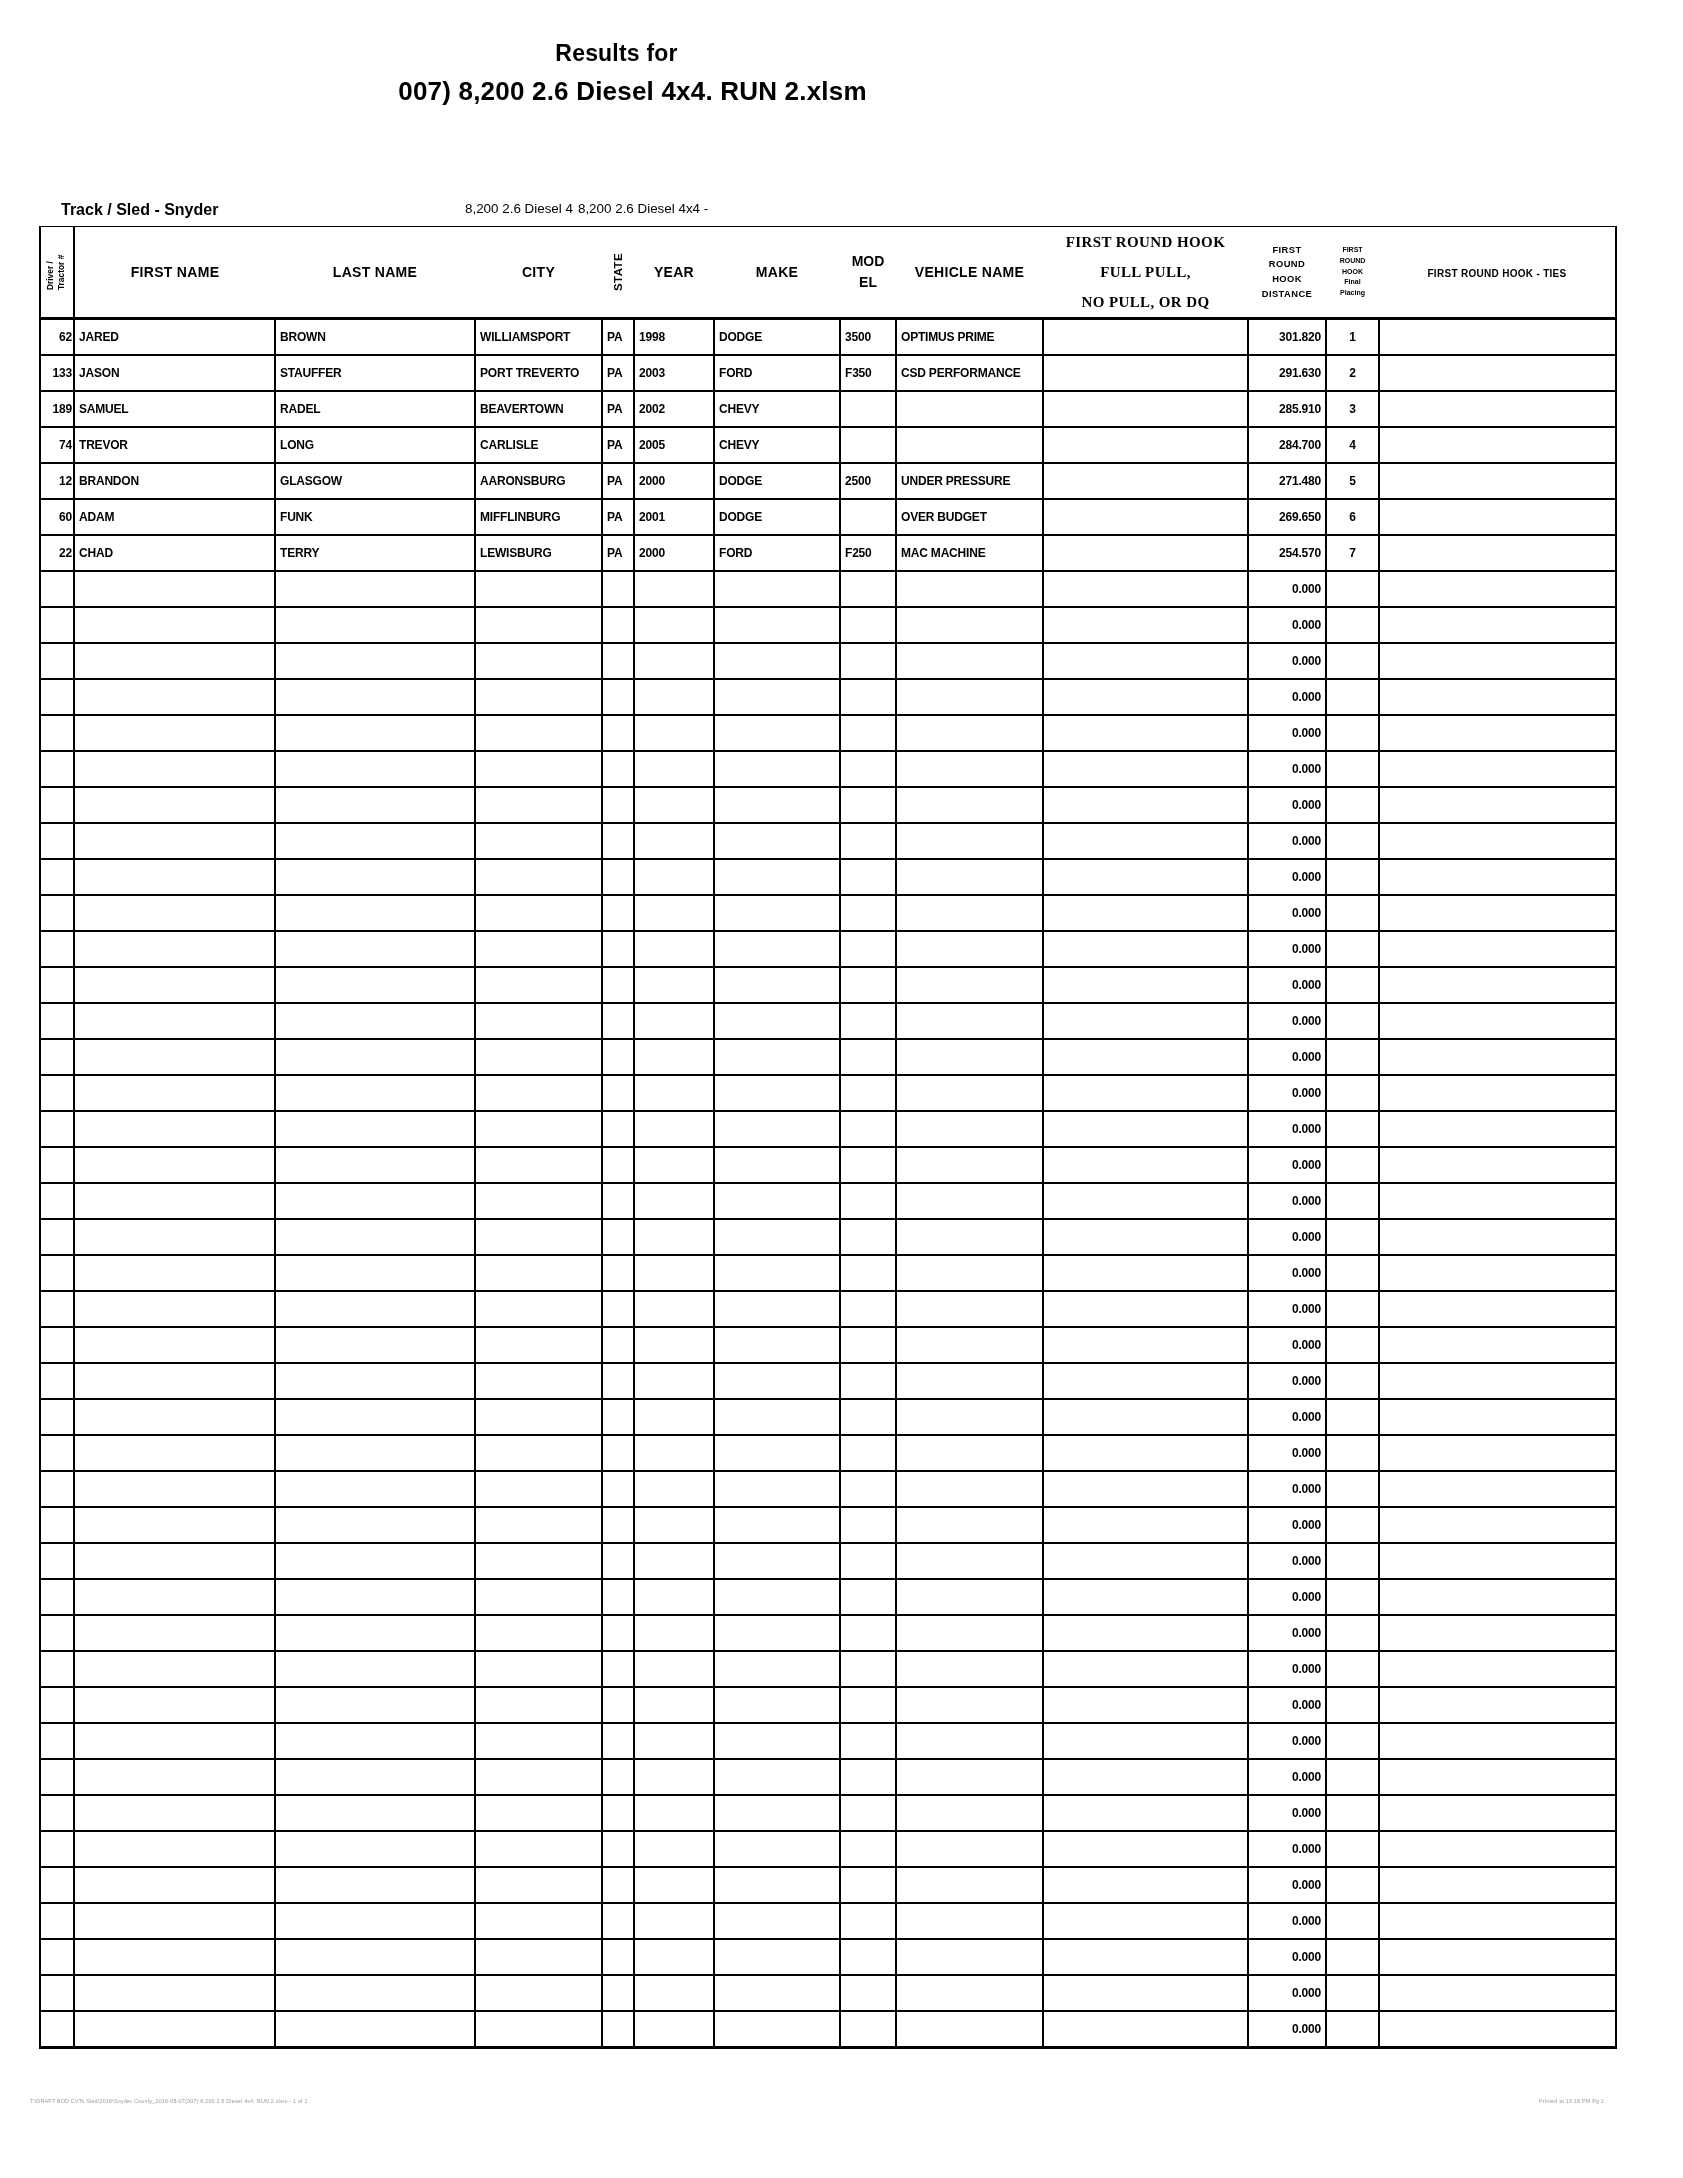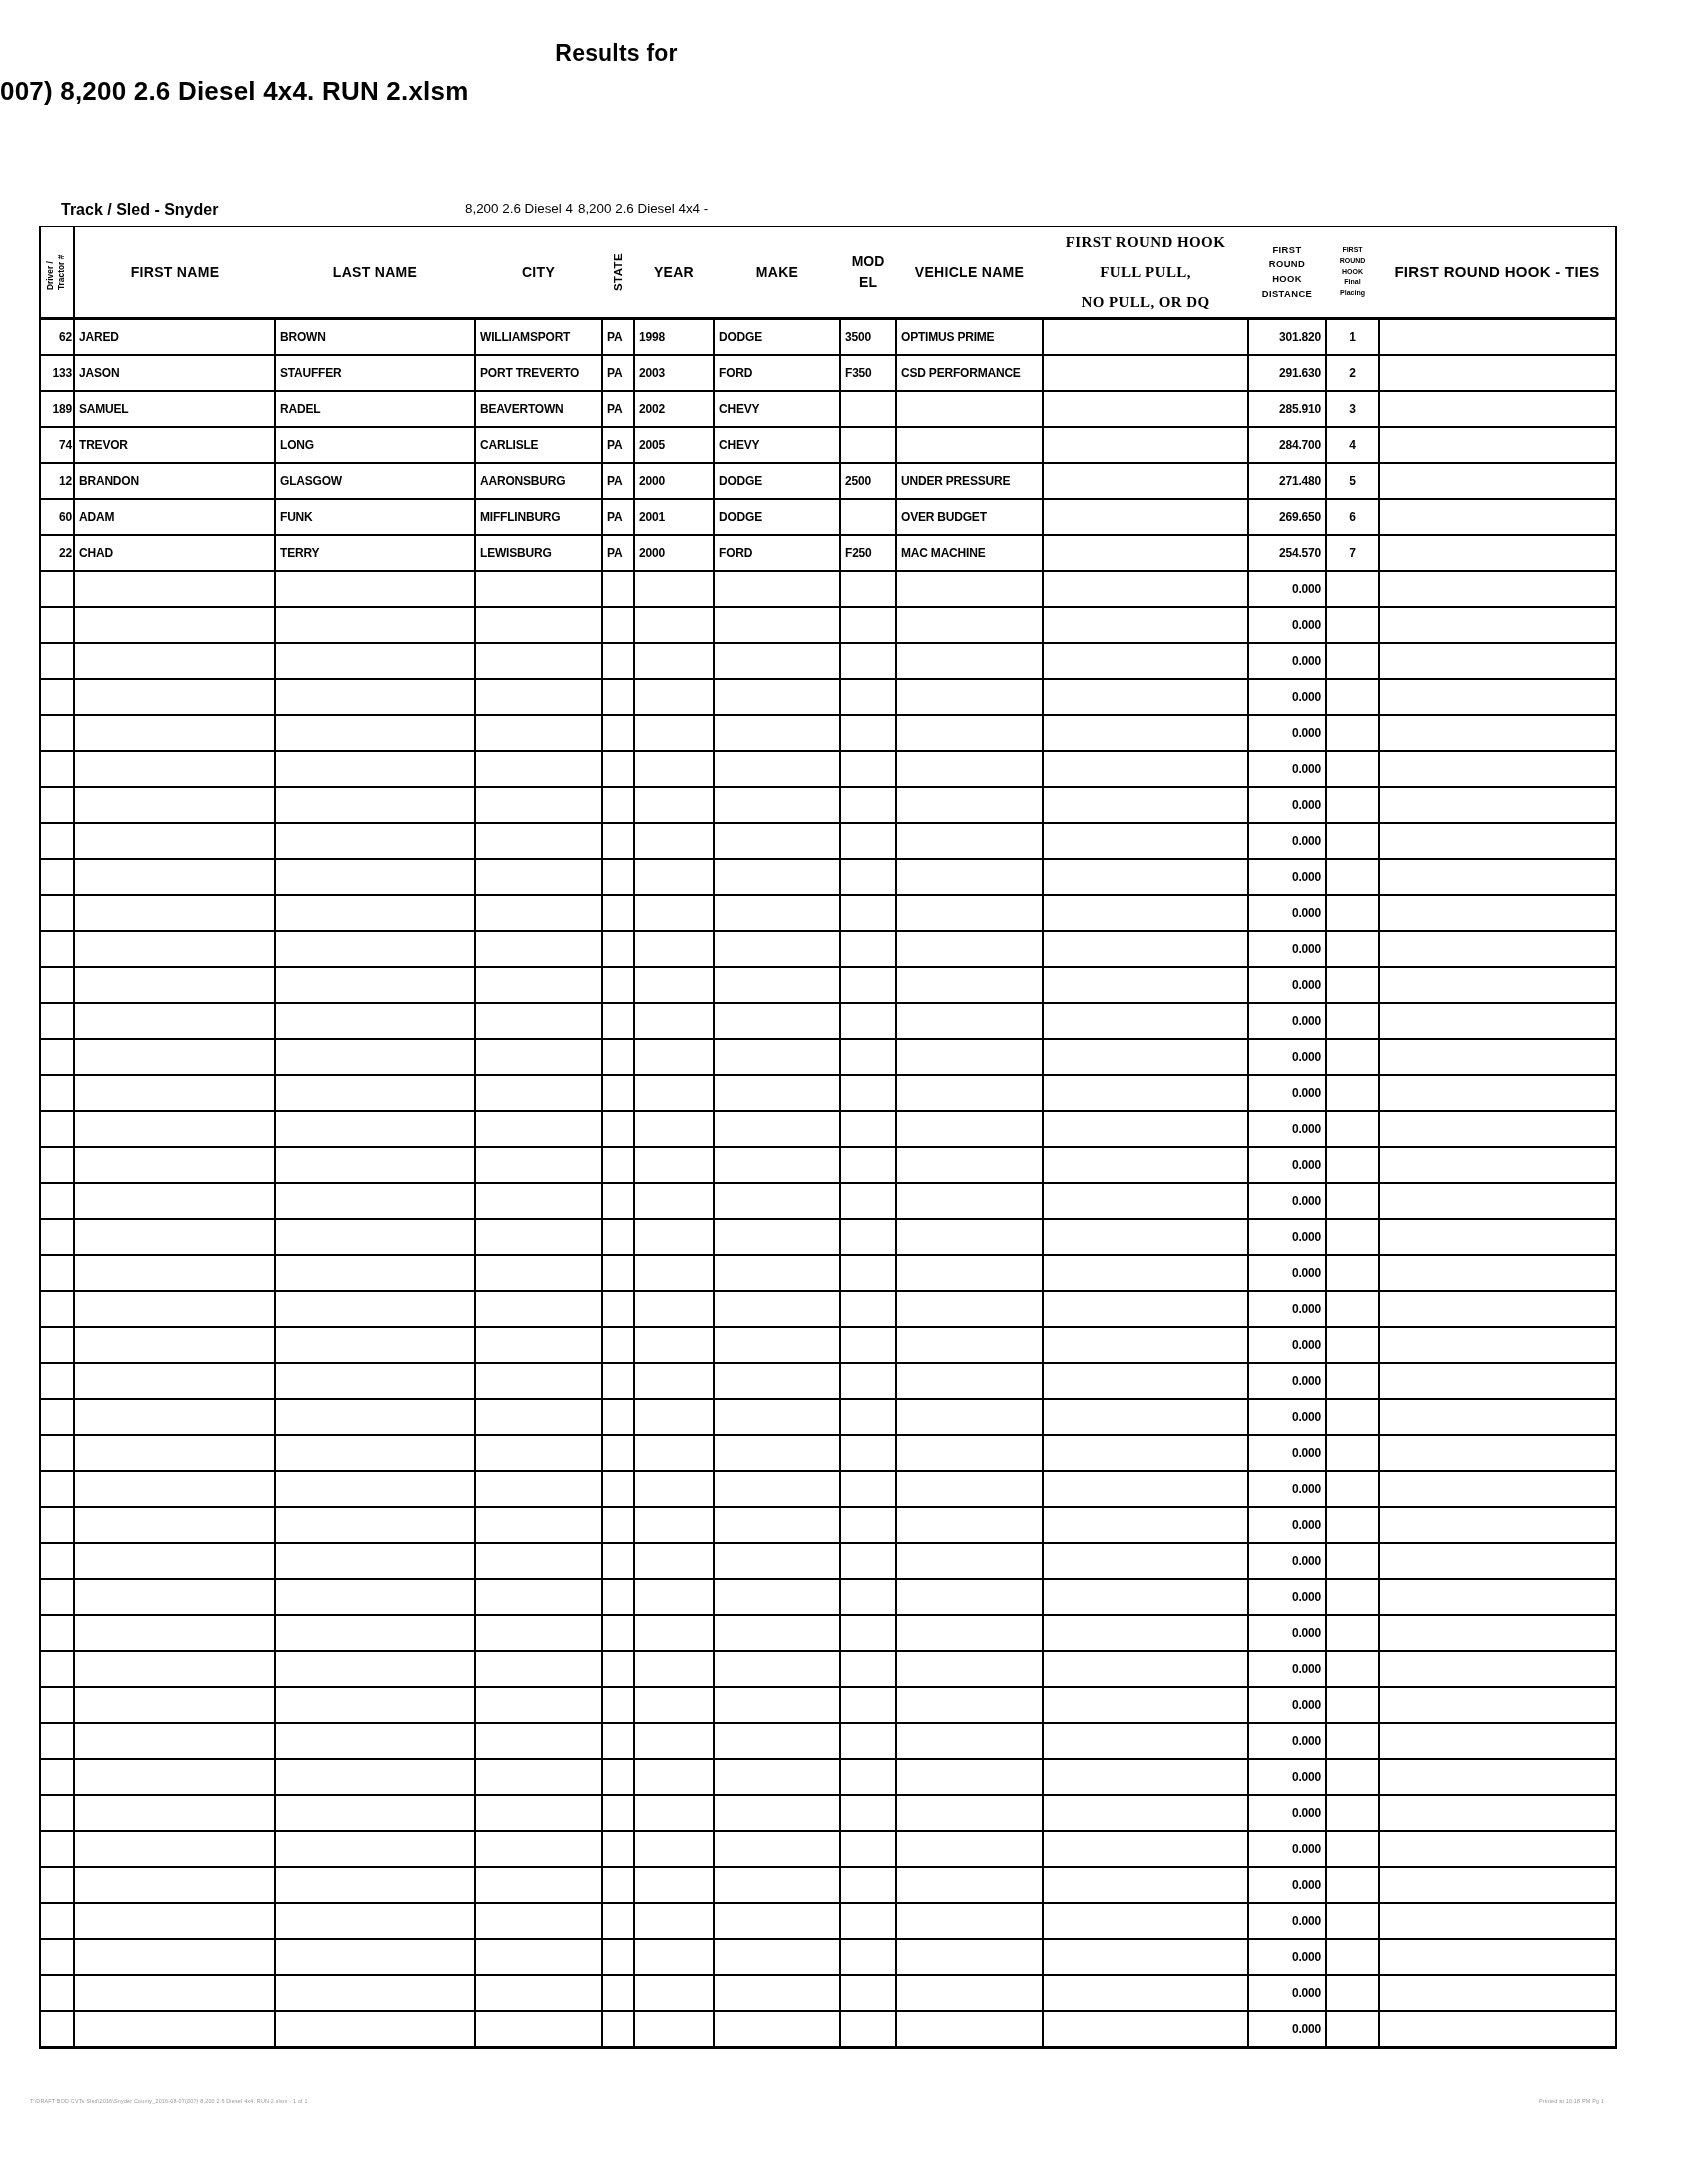--- a/index.html
+++ b/index.html
@@ -2,21 +2,21 @@
 <html><head>
 <meta charset="utf-8">
 <style>
   html,body{margin:0;padding:0;}
   body{
     width:1683px;height:2178px;position:relative;background:#ffffff;color:#000;
     font-family:"Liberation Sans", sans-serif;
   }
   .title-line1{position:absolute;top:40px;left:0;width:1233px;text-align:center;
     font-size:23px;font-weight:bold;letter-spacing:0.2px;}
-  .title-line2{position:absolute;top:76px;left:0;width:1233px;text-align:left;
+  .title-line2{position:absolute;top:76px;left:16px;width:1233px;text-align:center;
     font-size:26px;font-weight:bold;letter-spacing:0.2px;}
   .meta-track{position:absolute;top:201px;left:61px;font-size:16px;font-weight:bold;}
   .meta-class{position:absolute;top:201px;left:465px;font-size:13.4px;font-weight:normal;white-space:nowrap;}
   .meta-class .gap{display:inline-block;width:5px;}
 
   table.results{
     position:absolute;top:226px;left:39px;width:1575px;
     table-layout:fixed;border-collapse:collapse;
     border-left:2px solid #000;border-right:2px solid #000;
     border-top:1px solid #000;border-bottom:3px solid #000;
@@ -28,21 +28,21 @@
   th.col-driver{border-right:2px solid #000;}
   .rot-wrap{display:flex;align-items:center;justify-content:center;height:71px;width:100%;}
   .rot{transform:rotate(-90deg);white-space:nowrap;}
   .rot-driver{font-size:8.4px;line-height:1.35;text-align:left;}
   .rot-state{font-size:11.4px;letter-spacing:0.5px;}
   .hdr-main{font-size:14px;letter-spacing:0.3px;margin-top:17px;}
   .hdr-model{font-size:14px;line-height:1.5;}
   .hdr-fullpull{font-size:15px;line-height:2.0;letter-spacing:0.4px;font-family:Liberation Serif, serif;}
   .hdr-distance{font-size:9.4px;line-height:1.55;letter-spacing:0.4px;}
   .hdr-placing{font-size:7px;line-height:1.55;}
-  .hdr-ties{font-size:15px;line-height:1.6;letter-spacing:0.3px;}
+  .hdr-ties{font-size:10px;line-height:1.6;letter-spacing:0.3px;}
 
   tbody td{
     border:2px solid #000;height:34px;padding:0 4px;
     font-size:12px;font-weight:bold;white-space:nowrap;overflow:hidden;
     vertical-align:middle;letter-spacing:-0.2px;
   }
   td.c-num{text-align:right;padding:0 1px;}
   td.c-distance{text-align:right;padding-right:4px;}
   td.c-placing{text-align:center;}
 

